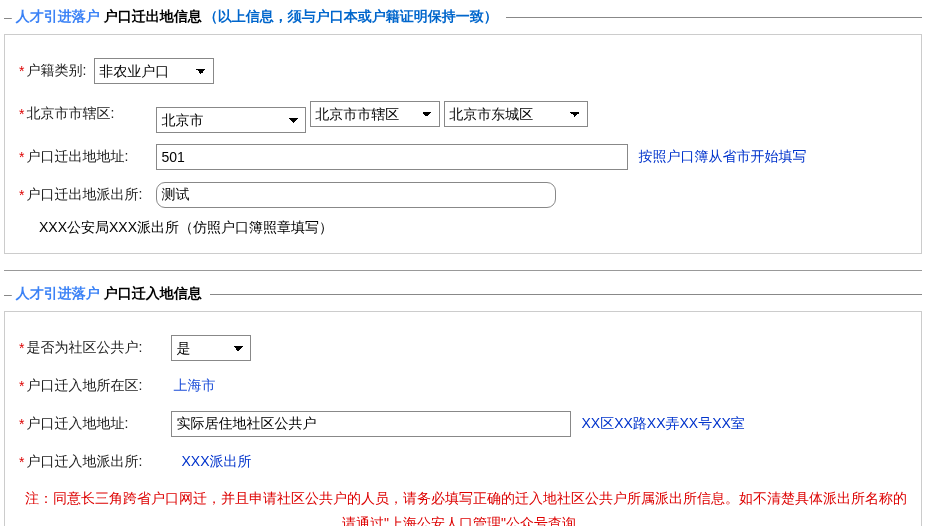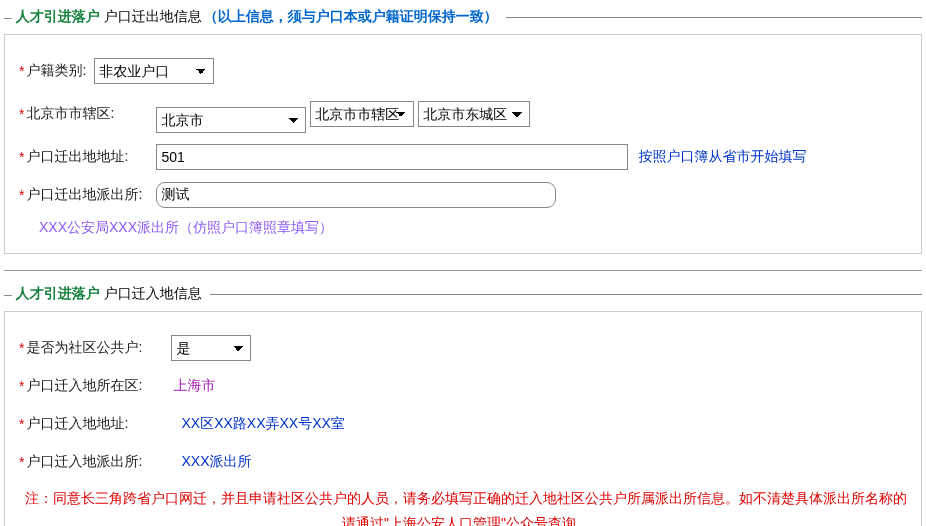--- a/index.html
+++ b/index.html
@@ -15,26 +15,26 @@
   .section-header {
     display: flex;
     align-items: center;
     margin: 4px 0 8px 0;
   }
   .section-header .dash-left {
     color: #888;
     margin-right: 4px;
   }
   .section-header .title-blue {
-    color: #15803d;
+    color: #3b82f6;
     font-weight: bold;
   }
   .section-header .title-black {
     color: #000;
-    font-weight: normal;
+    font-weight: bold;
     margin-left: 4px;
   }
   .section-header .title-note {
     color: #0066cc;
     font-weight: bold;
     margin-left: 2px;
   }
   .section-header .line {
     flex: 1;
     height: 1px;
@@ -80,25 +80,25 @@
                       linear-gradient(135deg, #000 50%, transparent 50%);
     background-position: calc(100% - 12px) 10px, calc(100% - 7px) 10px;
     background-size: 5px 5px, 5px 5px;
     background-repeat: no-repeat;
   }
   .hint-blue {
     color: #0033cc;
     margin-left: 10px;
   }
   .sub-hint {
-    color: #8b5cf6;
+    color: #000000;
     margin: 4px 0 4px 20px;
   }
   .static-val {
-    color: #a21caf;
+    color: #1d4ed8;
     padding-left: 2px;
   }
   .note-red {
     color: #d00;
     line-height: 1.8;
     margin: 10px 0 0 6px;
     text-align: center;
   }
   .divider {
     height: 1px;
@@ -128,25 +128,25 @@
     </select>
   </div>
 
   <div class="form-row">
     <span class="req">*</span>
     <label class="lbl">北京市市辖区:</label>
     <select style="width:150px;margin-top:12px;">
       <option>北京市</option>
     </select>
     &nbsp;
-    <select style="width:104px;">
+    <select style="width:130px;">
       <option>北京市市辖区</option>
     </select>
     &nbsp;
-    <select style="width:112px;">
+    <select style="width:144px;">
       <option>北京市东城区</option>
     </select>
   </div>
 
   <div class="form-row">
     <span class="req">*</span>
     <label class="lbl">户口迁出地地址:</label>
     <input type="text" style="width: 472px;" value="501">
     <span class="hint-blue">按照户口簿从省市开始填写</span>
   </div>
@@ -181,20 +181,21 @@
 
   <div class="form-row">
     <span class="req">*</span>
     <label class="lbl" style="min-width:145px;">户口迁入地所在区:</label>
     <span class="static-val">上海市</span>
   </div>
 
   <div class="form-row">
     <span class="req">*</span>
     <label class="lbl" style="min-width:145px;">户口迁入地地址:</label>
+    <input type="text" style="width: 400px;" value="实际居住地社区公共户">
     <span class="hint-blue">XX区XX路XX弄XX号XX室</span>
   </div>
 
   <div class="form-row">
     <span class="req">*</span>
     <label class="lbl" style="min-width:145px;">户口迁入地派出所:</label>
     <span class="hint-blue">XXX派出所</span>
   </div>
 
   <div class="note-red">注：同意长三角跨省户口网迁，并且申请社区公共户的人员，请务必填写正确的迁入地社区公共户所属派出所信息。如不清楚具体派出所名称的请通过"上海公安人口管理"公众号查询。</div>

